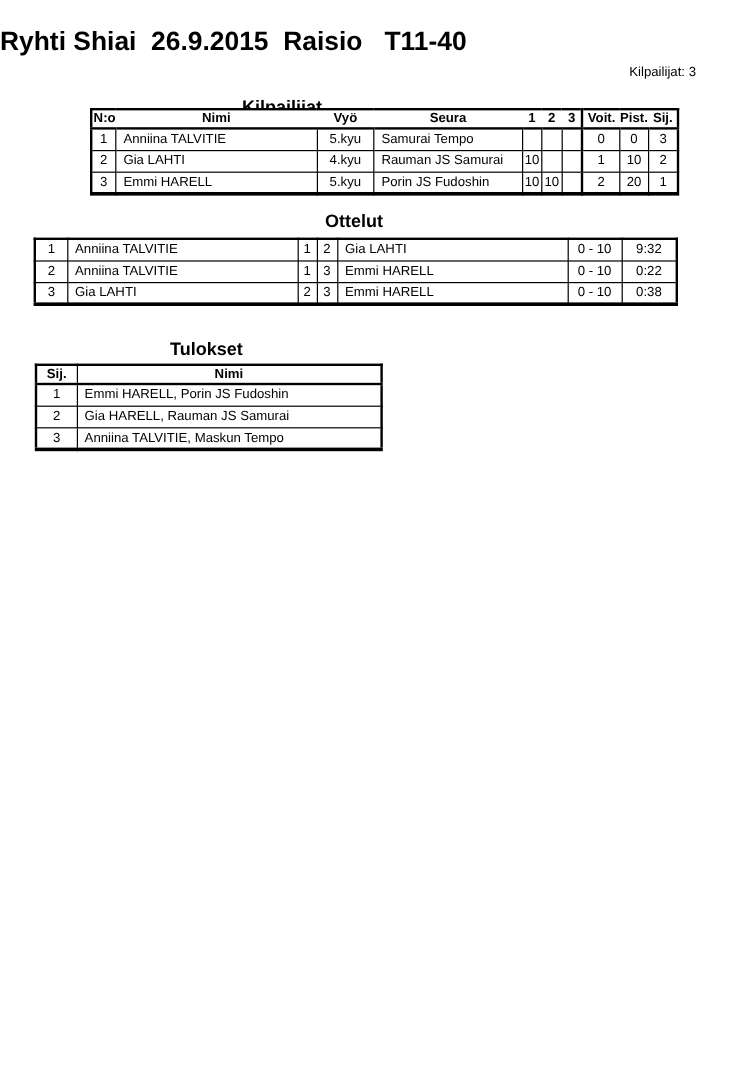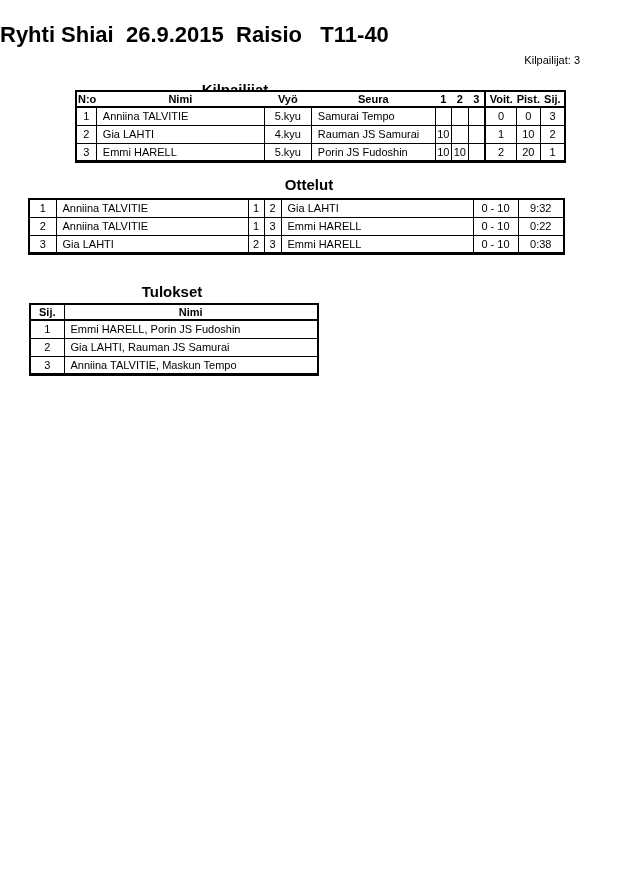--- a/index.html
+++ b/index.html
@@ -32,21 +32,21 @@
     font-size: 11px;
     font-weight: normal;
   }
   .sec-heading {
     font-size: 15px;
     font-weight: bold;
     white-space: nowrap;
     transform: translateX(-50%);
   }
   #h-kilpailijat { left: 235px; top: 65px; margin-top: 16px; }
-  #h-ottelut     { left: 309px; top: 176px; }
+  #h-ottelut     { left: 295px; top: 176px; }
   #h-tulokset    { left: 172px; top: 283px; }
 
   table {
     position: absolute;
     border-collapse: collapse;
     table-layout: fixed;
     background: #ffffff;
     border: 2px solid #000000;
     border-bottom-width: 3px;
   }
@@ -208,20 +208,20 @@
       <tr class="hrow">
     <th>Sij.</th>
     <th class="thinL">Nimi</th>
   </tr>
   <tr>
     <td>1</td>
     <td class="left">Emmi HARELL, Porin JS Fudoshin</td>
   </tr>
   <tr>
     <td>2</td>
-    <td class="left">Gia LAHTI, Rauman JS Samurai</td>
+    <td class="left">Gia HARELL, Rauman JS Samurai</td>
   </tr>
   <tr>
     <td>3</td>
     <td class="left">Anniina TALVITIE, Maskun Tempo</td>
   </tr>
 </tbody>
   </table>
 
 </body></html>

